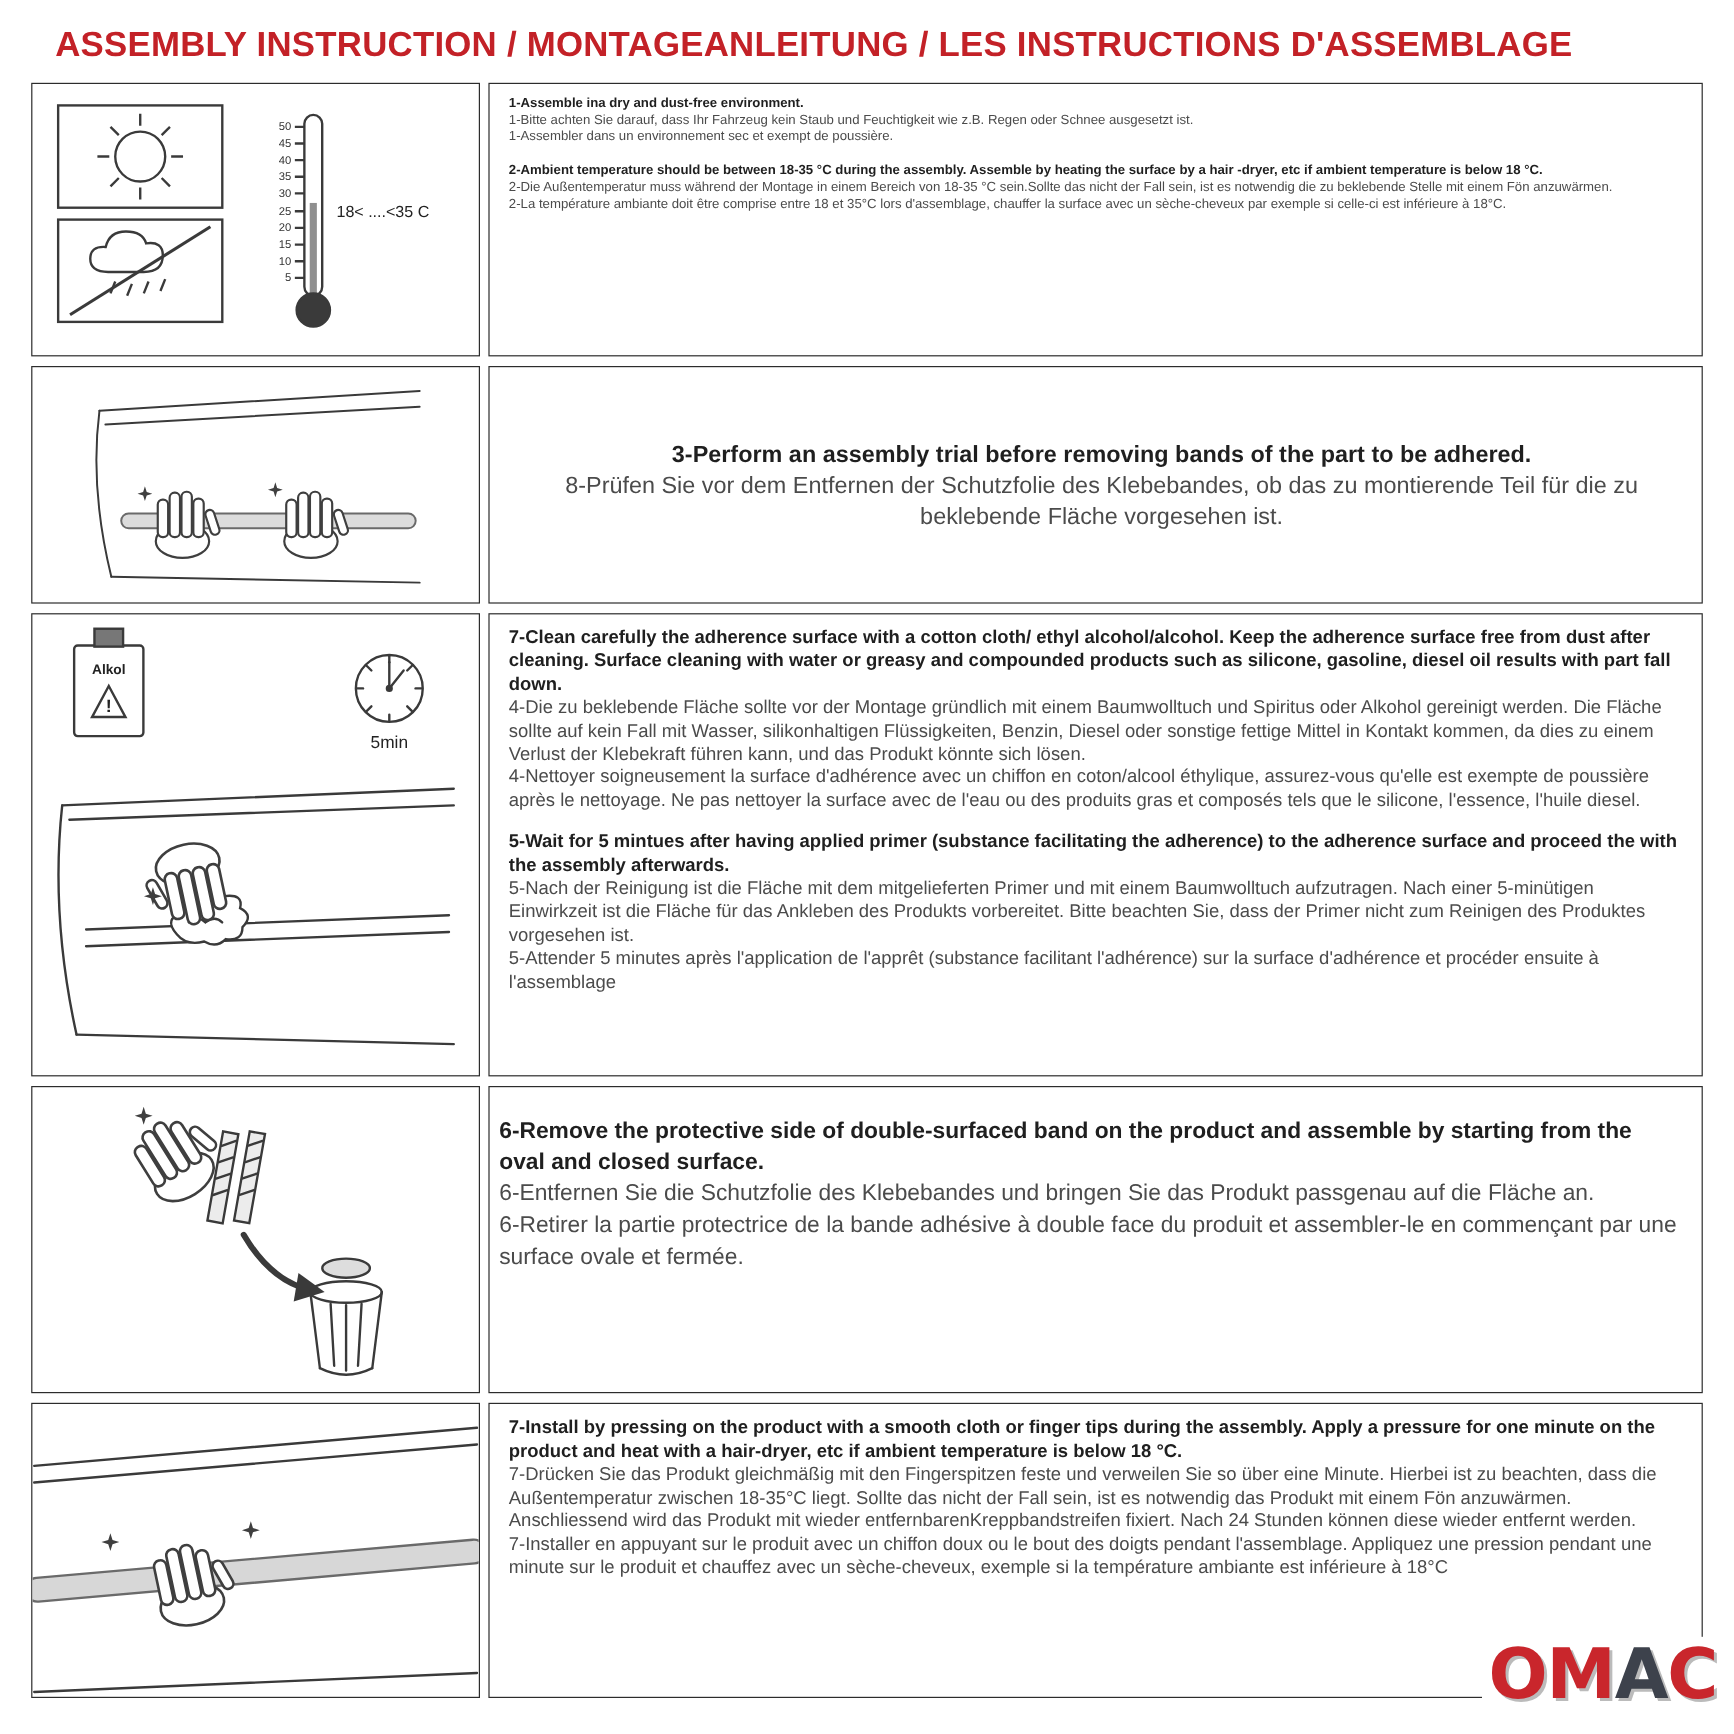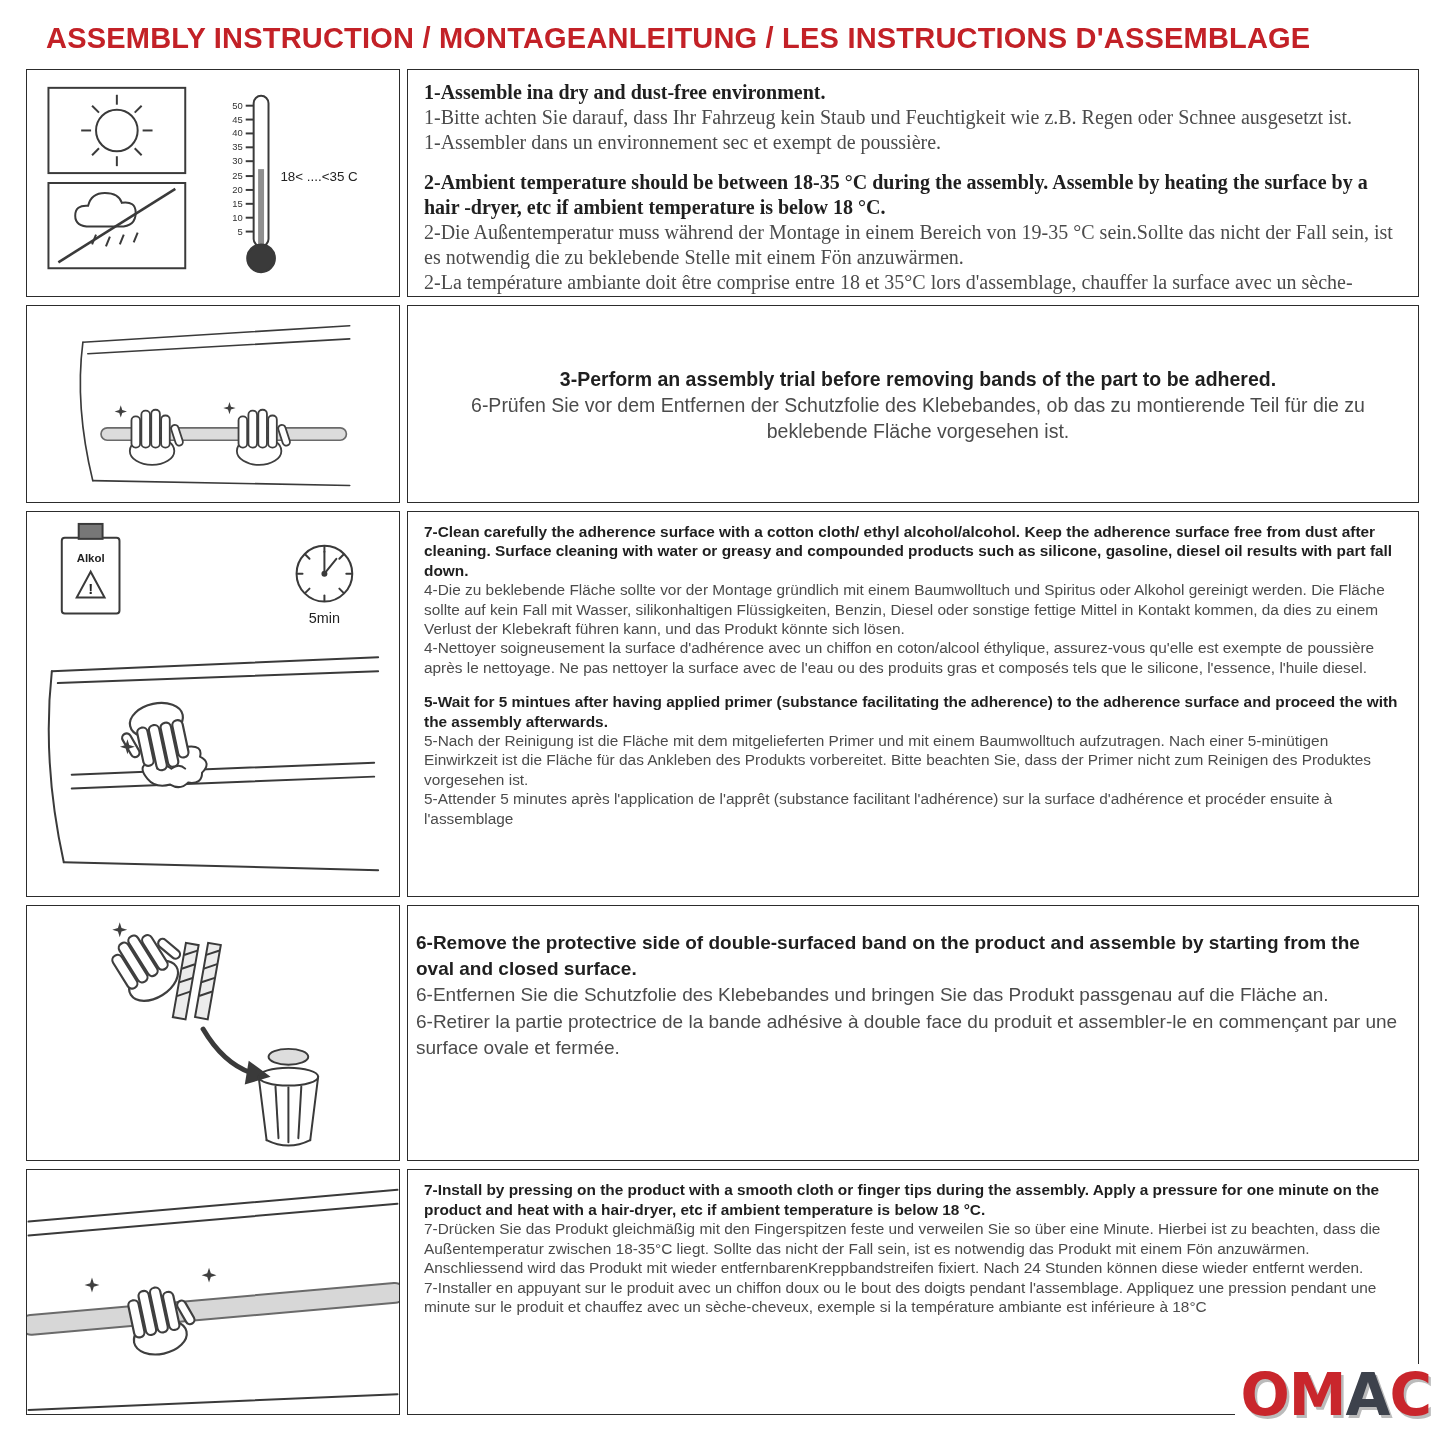--- a/index.html
+++ b/index.html
@@ -19,21 +19,21 @@
   }
   .illus-box svg { display:block; width:100%; height:100%; }
   .text-box {
     flex:1; border:1.5px solid #2c2c2c; background:#fff;
     padding:10px 16px; overflow:hidden;
   }
   .text-box p { color:#4b4b4b; }
   .text-box p.b { color:#1f1f1f; font-weight:700; }
   .gap { margin-top:15px; }
   .r1 { height:228px; }
-  .r1 .text-box { font-size:20px; line-height:1.25;font-family:Liberation Serif, serif; }
+  .r1 .text-box { font-size:11px; line-height:1.25; }
   .r2 { height:198px;text-align:center; }
   .r2 .text-box { font-size:19.5px; line-height:1.34; padding-top:60px; padding-left:26px; }
   .r3 { height:386px; }
   .r3 .text-box { font-size:15.4px; line-height:1.26; }
   .r4 { height:256px; }
   .r4 .text-box { font-size:19px; line-height:1.38; padding-top:24px; padding-left:8px; }
   .r5 { height:246px; }
   .r5 .text-box { font-size:15.4px; line-height:1.27; padding-top:10px; }
   svg text { font-family:"Liberation Sans","DejaVu Sans",sans-serif; }
   .logo {
@@ -118,21 +118,21 @@
           <text x="216" y="166">5</text>
         </g>
         <text x="254" y="112" fill="#222" stroke="none" font-size="13.5">18&lt; ....&lt;35 C</text>
       </svg>
     </div>
     <div class="text-box">
       <p class="b">1-Assemble ina dry and dust-free environment.</p>
       <p>1-Bitte achten Sie darauf, dass Ihr Fahrzeug kein Staub und Feuchtigkeit wie z.B. Regen oder Schnee ausgesetzt ist.</p>
       <p>1-Assembler dans un environnement sec et exempt de poussière.</p>
       <p class="b gap">2-Ambient temperature should be between 18-35 °C  during the assembly. Assemble by heating the surface by a hair -dryer, etc if ambient temperature is below 18 °C.</p>
-      <p>2-Die Außentemperatur muss während der Montage in einem Bereich von 19-35 °C  sein.Sollte das nicht der Fall sein, ist es notwendig die zu beklebende Stelle mit einem Fön anzuwärmen.</p>
+      <p>2-Die Außentemperatur muss während der Montage in einem Bereich von 18-35 °C  sein.Sollte das nicht der Fall sein, ist es notwendig die zu beklebende Stelle mit einem Fön anzuwärmen.</p>
       <p>2-La température ambiante doit être comprise entre 18 et 35°C lors d'assemblage, chauffer la surface avec un sèche-cheveux par exemple si celle-ci est inférieure à 18°C.</p>
     </div>
   </div>
 
   <div class="row r2">
     <div class="illus-box">
       <svg viewBox="0 0 372 238">
         <g stroke="#3a3a3a" stroke-width="2" fill="none" stroke-linecap="round">
           <path d="M28,44 L352,24"></path>
           <path d="M34,58 L352,40"></path>
@@ -141,21 +141,21 @@
           <rect x="50" y="148" width="298" height="15" rx="7.5" fill="#dcdcdc" stroke="#6a6a6a"></rect>
         </g>
         <use href="#hand-grip" transform="translate(88,150)"></use>
         <use href="#hand-grip" transform="translate(218,150)"></use>
         <use href="#star4" transform="translate(74,128)"></use>
         <use href="#star4" transform="translate(206,124)"></use>
       </svg>
     </div>
     <div class="text-box">
       <p class="b">3-Perform an assembly trial before removing bands of the part to be adhered.</p>
-      <p>6-Prüfen Sie vor dem Entfernen der Schutzfolie des Klebebandes, ob das zu montierende Teil für die zu beklebende Fläche vorgesehen ist.</p>
+      <p>8-Prüfen Sie vor dem Entfernen der Schutzfolie des Klebebandes, ob das zu montierende Teil für die zu beklebende Fläche vorgesehen ist.</p>
     </div>
   </div>
 
   <div class="row r3">
     <div class="illus-box">
       <svg viewBox="0 0 372 386">
         <g stroke="#3a3a3a" stroke-width="2" fill="none" stroke-linecap="round">
           <rect x="34" y="26" width="58" height="76" rx="3"></rect>
           <rect x="51" y="12" width="24" height="15" fill="#777"></rect>
           <path d="M63,60 L49,86 L77,86 Z"></path>

